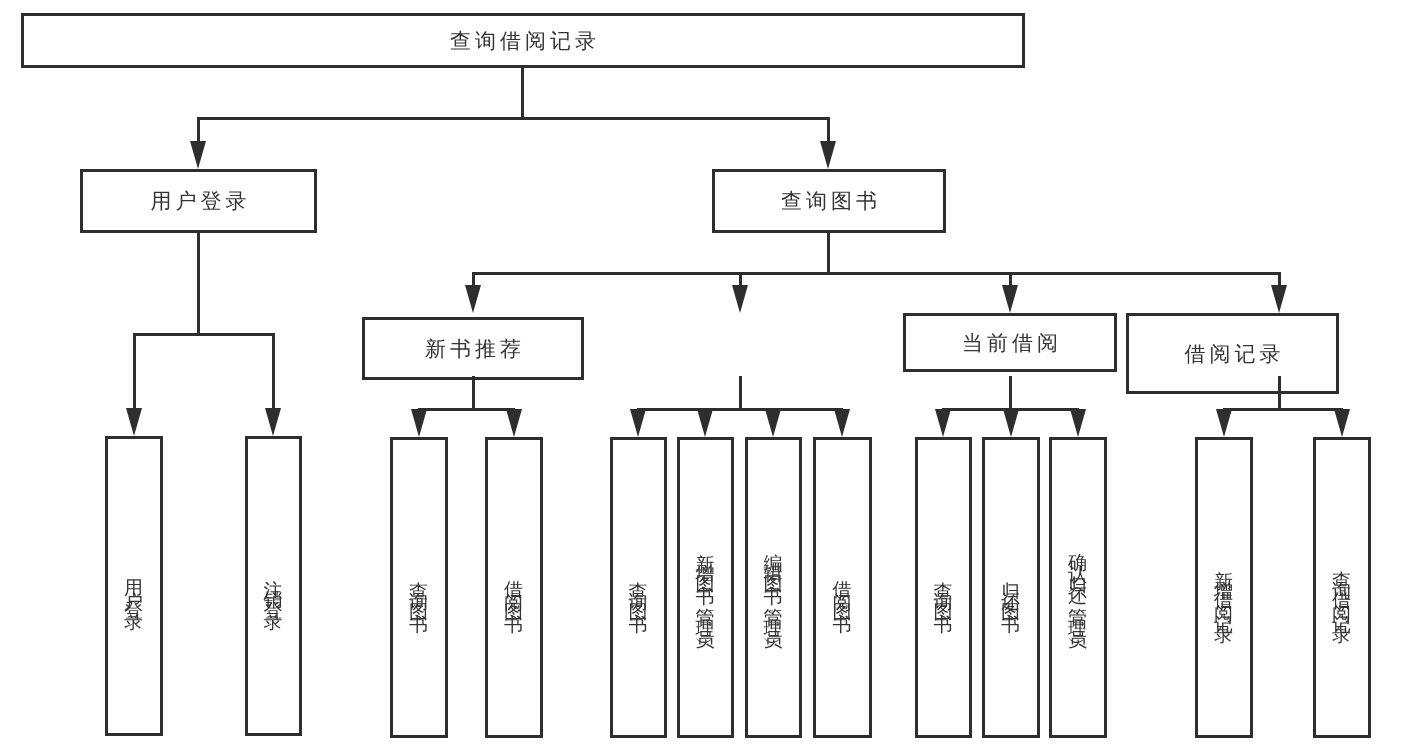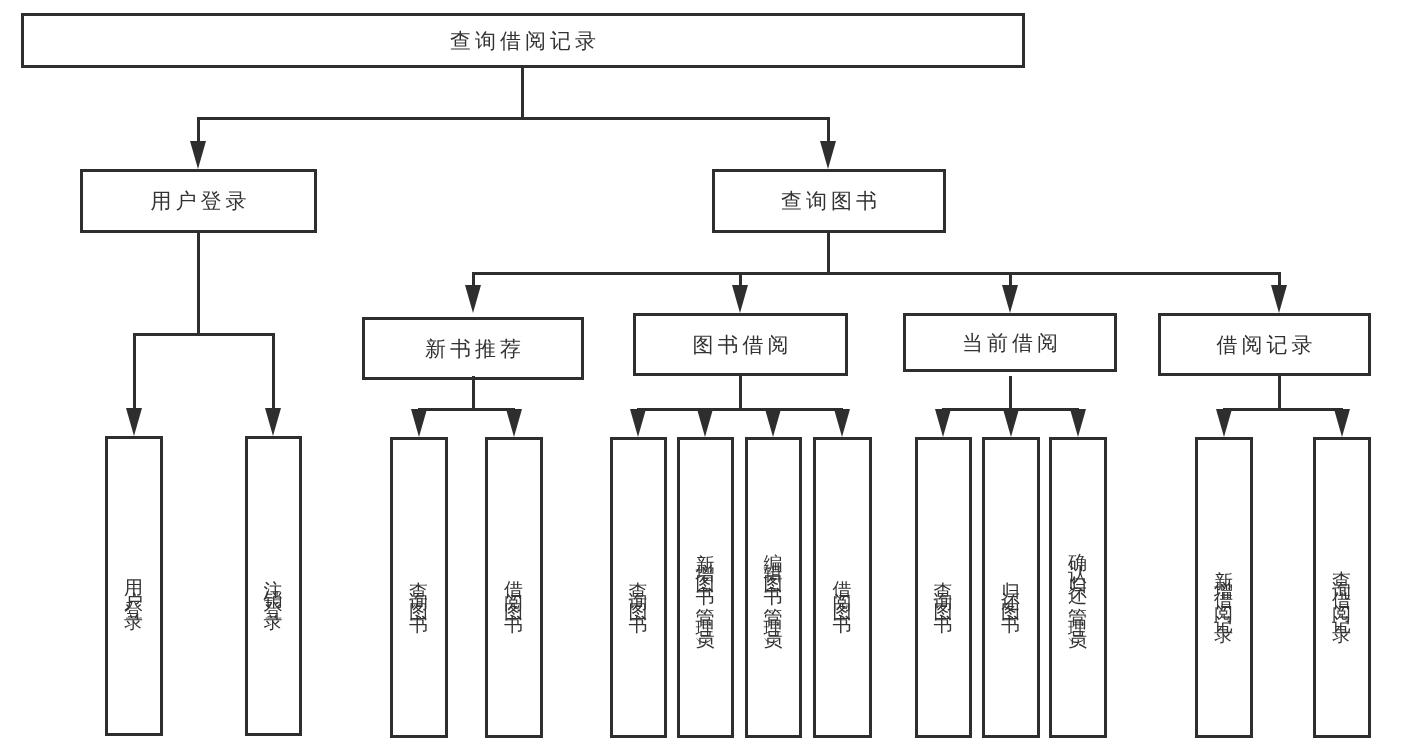--- a/index.html
+++ b/index.html
@@ -80,25 +80,24 @@
 <div class="canvas">
 
   <div class="hbox" style="left:21px;top:13px;width:1004px;height:55px;">查询借阅记录</div>
 
   <div class="hbox" style="left:80px;top:169px;width:237px;height:64px;">用户登录</div>
 
   <div class="hbox" style="left:712px;top:169px;width:234px;height:64px;">查询图书</div>
 
   <div class="hbox" style="left:362px;top:317px;width:222px;height:63px;">新书推荐</div>
 
-  <div class="hbox" style="left:633px;top:313px;width:215px;height:63px;">图书借阅</div>
 
   <div class="hbox" style="left:903px;top:313px;width:214px;height:59px;">当前借阅</div>
 
-  <div class="hbox" style="left:1158px;top:313px;width:213px;height:63px;">借阅记录</div>
+  <div class="hbox" style="left:1126px;top:313px;width:213px;height:81px;">借阅记录</div>
 
   <div class="vbox" style="left:105px;top:436px;width:58px;height:300px;">
     <span class="vtext">用户登录</span>
   </div>
 
   <div class="vbox" style="left:245px;top:436px;width:57px;height:300px;">
     <span class="vtext">注销登录</span>
   </div>
 
   <div class="vbox" style="left:390px;top:437px;width:58px;height:301px;">

